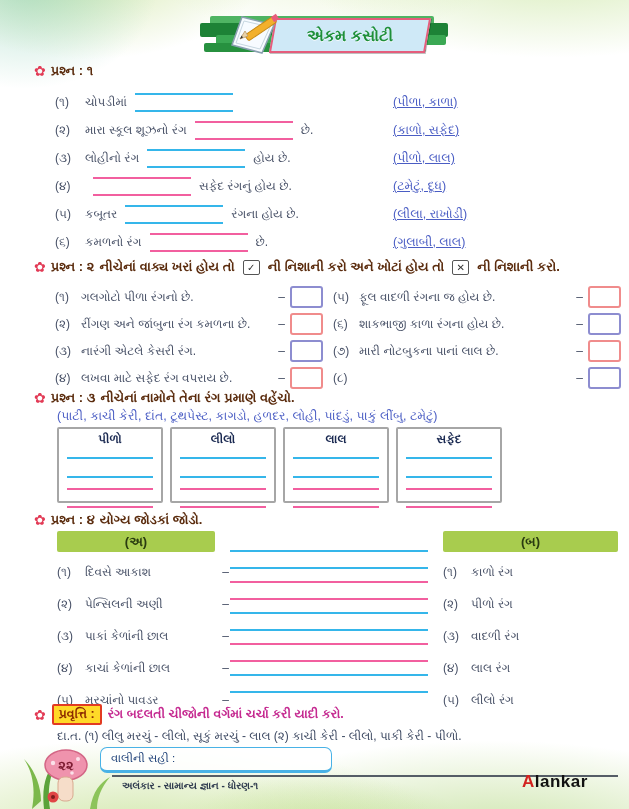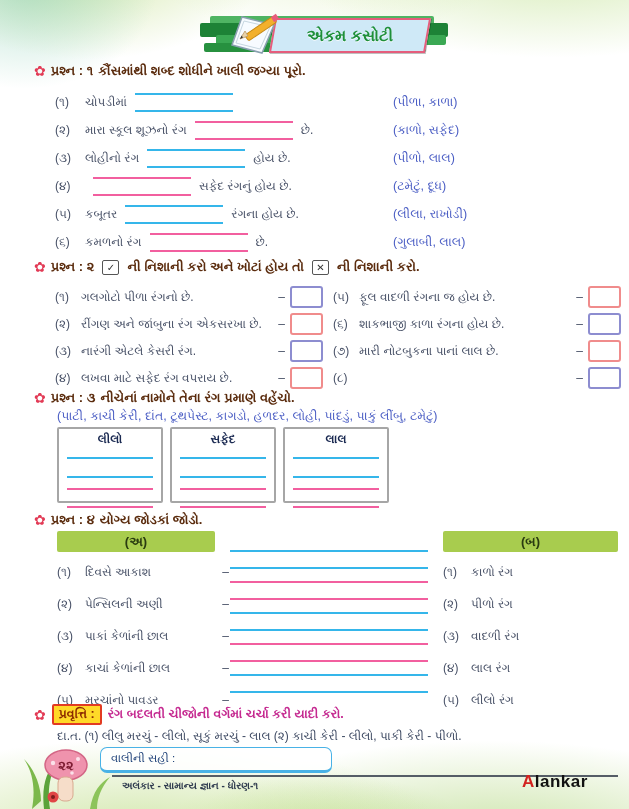--- a/index.html
+++ b/index.html
@@ -28,21 +28,21 @@
     display:flex;align-items:center;justify-content:center;box-shadow:1px 1px 0 rgba(0,0,0,.25);}
   .plate span{transform:skewX(10deg);font-weight:bold;font-size:16px;color:var(--banner-green,#1e8f3a);
     text-shadow:0 1px 0 rgba(255,255,255,.8);}
   .pencil-ico{position:absolute;left:26px;top:-2px;}
   
   .qhead{position:absolute;left:34px;display:flex;align-items:center;gap:5px;
     font-weight:bold;font-size:13px;color:var(--q-header,#5b2c0e);white-space:nowrap;}
   .flower{color:#e23a55;font-size:14px;line-height:1;}
   .qlabel{color:var(--q-header,#5b2c0e);text-align:right;}
   .itxt{color:var(--item-text,#475066);}
-  .opts{color:var(--options-text,#4a5dc4);}
+  .opts{color:var(--options-text,#4a5dc4);text-decoration:underline;}
   
   .q1-items{position:absolute;left:55px;top:88px;width:565px;}
   .q1-row{height:28px;display:flex;align-items:center;position:relative;font-size:12px;color:var(--item-text,#475066);}
   .q1-row .num{width:30px;flex:none;}
   .blank{width:98px;height:15px;border-top:2px solid;border-bottom:2px solid;margin:0 8px;flex:none;}
   .q1-row:nth-child(odd) .blank{border-color:var(--blue-line,#35b6ea);}
   .q1-row:nth-child(even) .blank{border-color:var(--pink-line,#f25f9f);}
   .q1-row .opts{position:absolute;left:338px;font-size:12.5px;}
   
   .chkbox{display:inline-flex;align-items:center;justify-content:center;width:15px;height:13px;
@@ -118,21 +118,20 @@
       <rect x="18" y="14" width="34" height="7" rx="2" transform="rotate(-34 35 18)" fill="#f2b02c" stroke="#c88a14" stroke-width="1"></rect>
       <polygon points="14,28 22,25 19,20" fill="#e8d2a8" stroke="#b89868" stroke-width="0.8"></polygon>
       <polygon points="14,28 17,26.6 15.6,24.4" fill="#333"></polygon>
       <rect x="46" y="4" width="6" height="6" transform="rotate(-34 49 7)" fill="#e85d7c"></rect>
     </svg>
   </div>
 
   <div class="qhead" style="top:63px">
     <span class="flower">✿</span>
     <span class="qlabel">પ્રશ્ન : ૧</span>
-    <span>કૌંસમાંથી શબ્દ શોધીને ખાલી જગ્યા પૂરો.</span>
   </div>
   <div class="q1-items">
     <div class="q1-row">
       <span class="num">(૧)</span>
       <span class="itxt">ચોપડીમાં</span>
       <span class="blank"></span>
       <span class="opts">(પીળા, કાળા)</span>
     </div>
     <div class="q1-row">
       <span class="num">(૨)</span>
@@ -167,38 +166,39 @@
       <span class="itxt">કમળનો રંગ</span>
       <span class="blank"></span>
       <span class="itxt">છે.</span>
       <span class="opts">(ગુલાબી, લાલ)</span>
     </div>
   </div>
 
   <div class="qhead" style="top:259px">
     <span class="flower">✿</span>
     <span class="qlabel">પ્રશ્ન : ૨</span>
+    <span>નીચેનાં વાક્ય ખરાં હોય તો</span>
     <span class="chkbox">✓</span>
     <span>ની નિશાની કરો અને ખોટાં હોય તો</span>
     <span class="chkbox">✕</span>
     <span>ની નિશાની કરો.</span>
   </div>
   <div class="q2-cols">
     <div class="q2-col left">
       <div class="q2-row">
         <span class="num">(૧)</span>
         <span class="itxt">ગલગોટો પીળા રંગનો છે.</span>
         <span class="q2-end">
             <span class="itxt">–</span>
             <span class="ansbox"></span>
           </span>
       </div>
       <div class="q2-row">
         <span class="num">(૨)</span>
-        <span class="itxt">રીંગણ અને જાંબુના રંગ એકસરખા છે.</span>
+        <span class="itxt">રીંગણ અને જાંબુના રંગ કમળના છે.</span>
         <span class="q2-end">
             <span class="itxt">–</span>
             <span class="ansbox"></span>
           </span>
       </div>
       <div class="q2-row">
         <span class="num">(૩)</span>
         <span class="itxt">નારંગી એટલે કેસરી રંગ.</span>
         <span class="q2-end">
             <span class="itxt">–</span>
@@ -249,36 +249,43 @@
     </div>
   </div>
 
   <div class="qhead" style="top:390px">
     <span class="flower">✿</span>
     <span class="qlabel">પ્રશ્ન : ૩</span>
     <span>નીચેનાં નામોને તેના રંગ પ્રમાણે વહેંચો.</span>
   </div>
   <div class="wordbank">(પાટી, કાચી કેરી, દાંત, ટૂથપેસ્ટ, કાગડો, હળદર, લોહી, પાંદડું, પાકું લીંબુ, ટમેટું)</div>
   <div class="q3-boxes">
+    <div class="q3-box">
+      <div class="q3-head">પીળો</div>
+      <div class="q3-line b m12"></div>
+      <div class="q3-line b m18"></div>
+      <div class="q3-line p m11"></div>
+      <div class="q3-line p m17"></div>
+    </div>
     <div class="q3-box">
       <div class="q3-head">લીલો</div>
       <div class="q3-line b m12"></div>
       <div class="q3-line b m18"></div>
       <div class="q3-line p m11"></div>
       <div class="q3-line p m17"></div>
     </div>
     <div class="q3-box">
-      <div class="q3-head">સફેદ</div>
+      <div class="q3-head">લાલ</div>
       <div class="q3-line b m12"></div>
       <div class="q3-line b m18"></div>
       <div class="q3-line p m11"></div>
       <div class="q3-line p m17"></div>
     </div>
     <div class="q3-box">
-      <div class="q3-head">લાલ</div>
+      <div class="q3-head">સફેદ</div>
       <div class="q3-line b m12"></div>
       <div class="q3-line b m18"></div>
       <div class="q3-line p m11"></div>
       <div class="q3-line p m17"></div>
     </div>
   </div>
 
   <div class="qhead" style="top:512px">
     <span class="flower">✿</span>
     <span class="qlabel">પ્રશ્ન : ૪</span>

